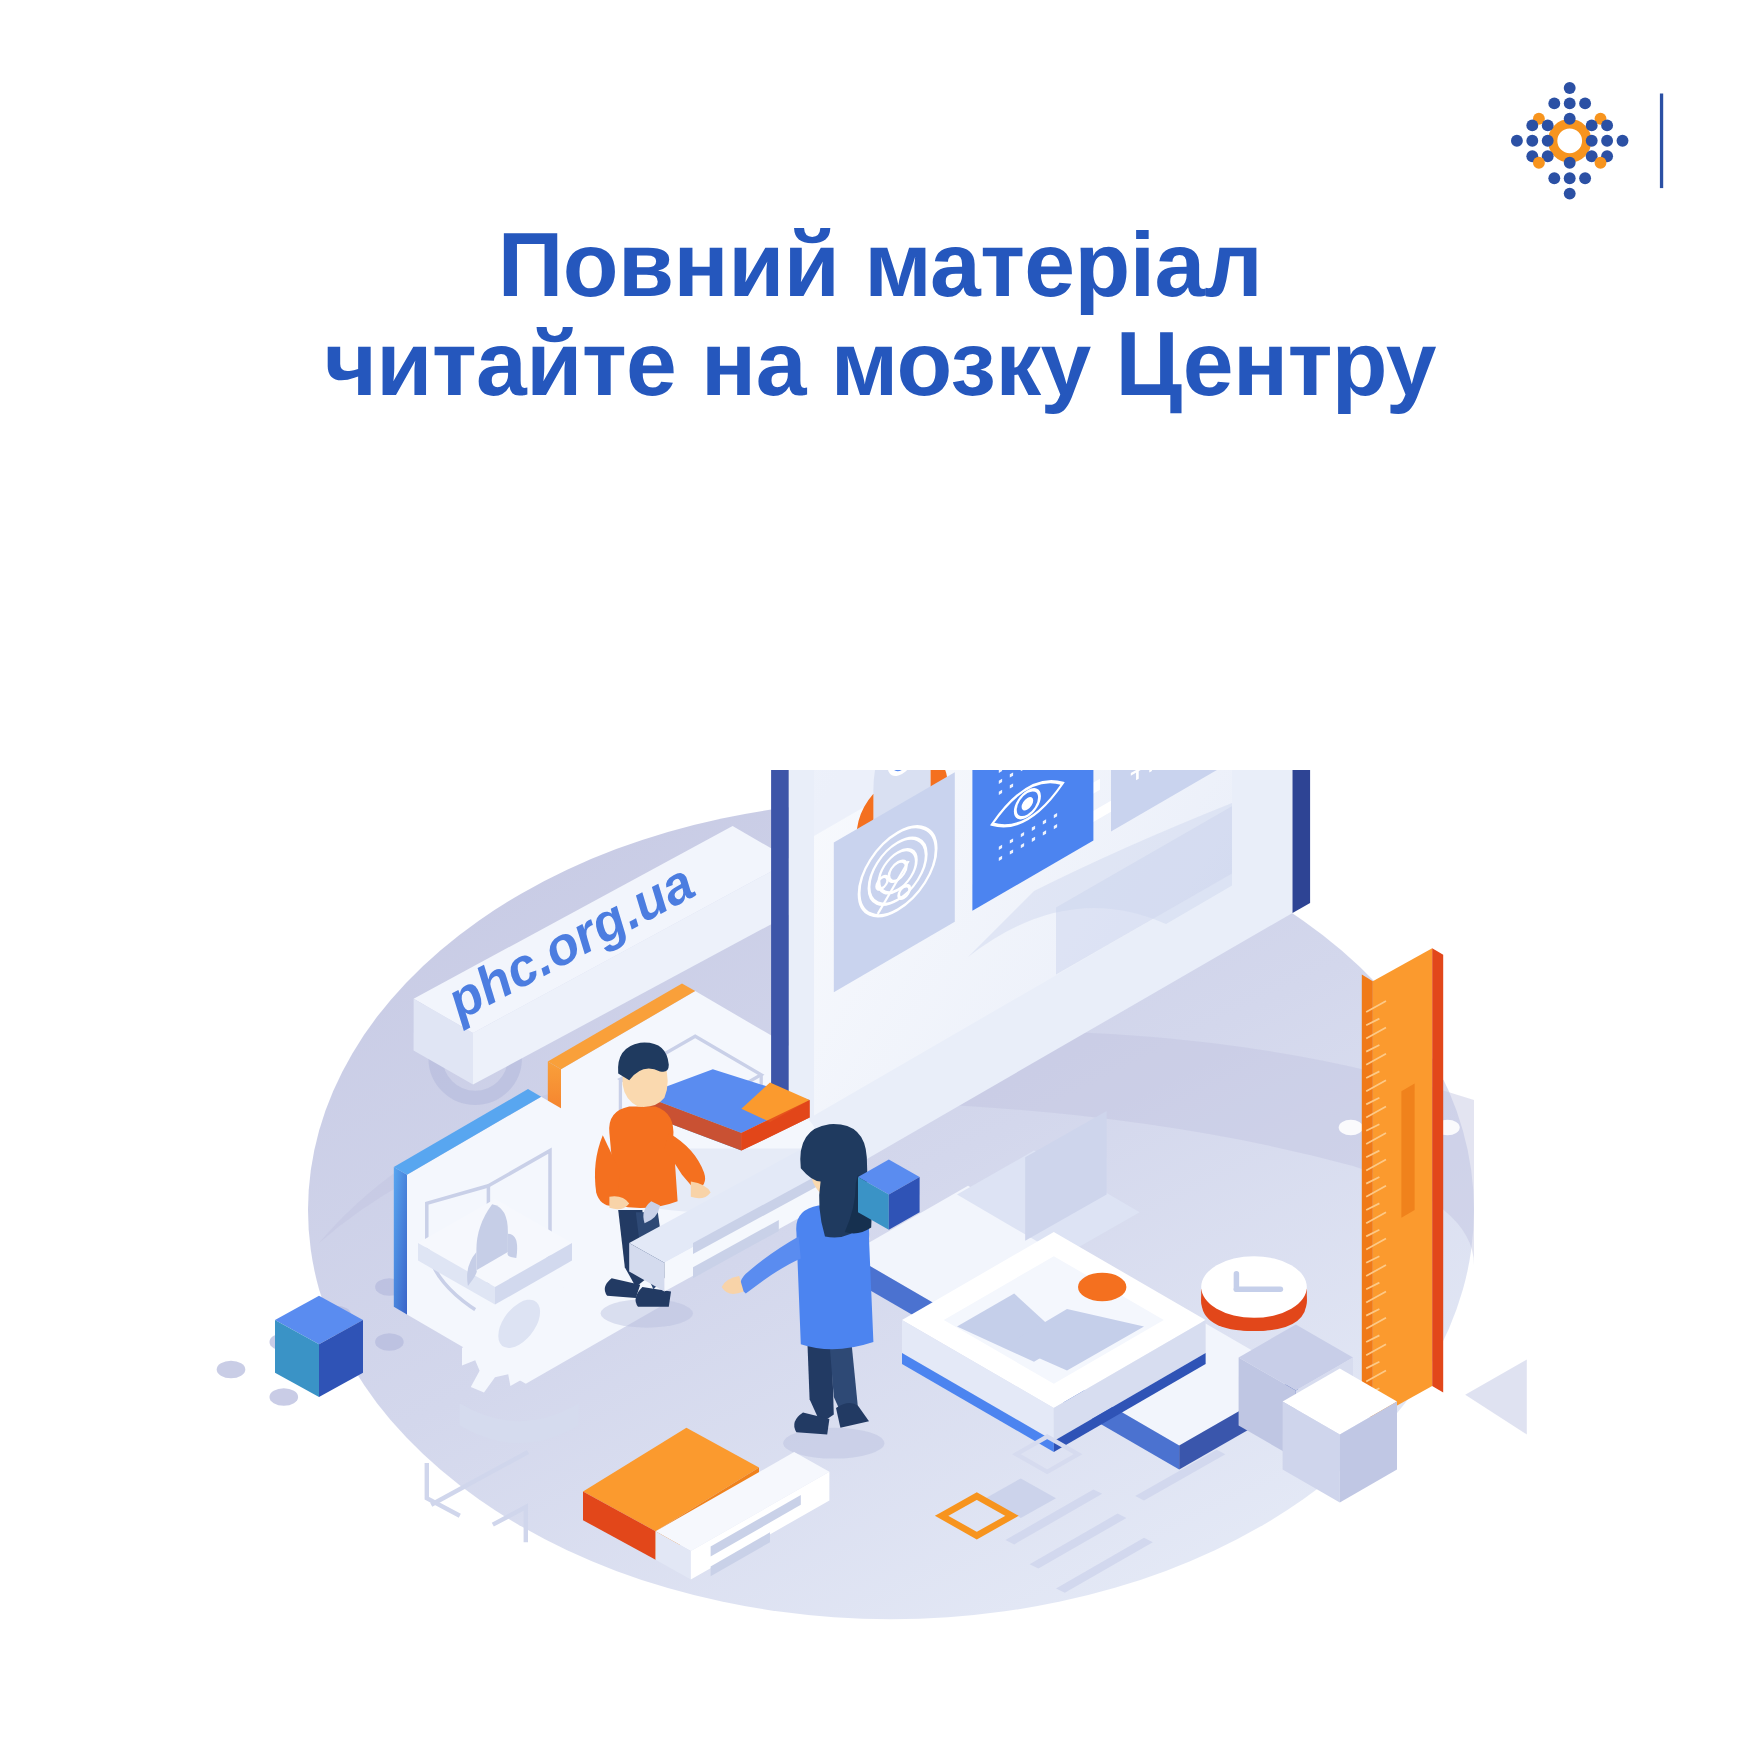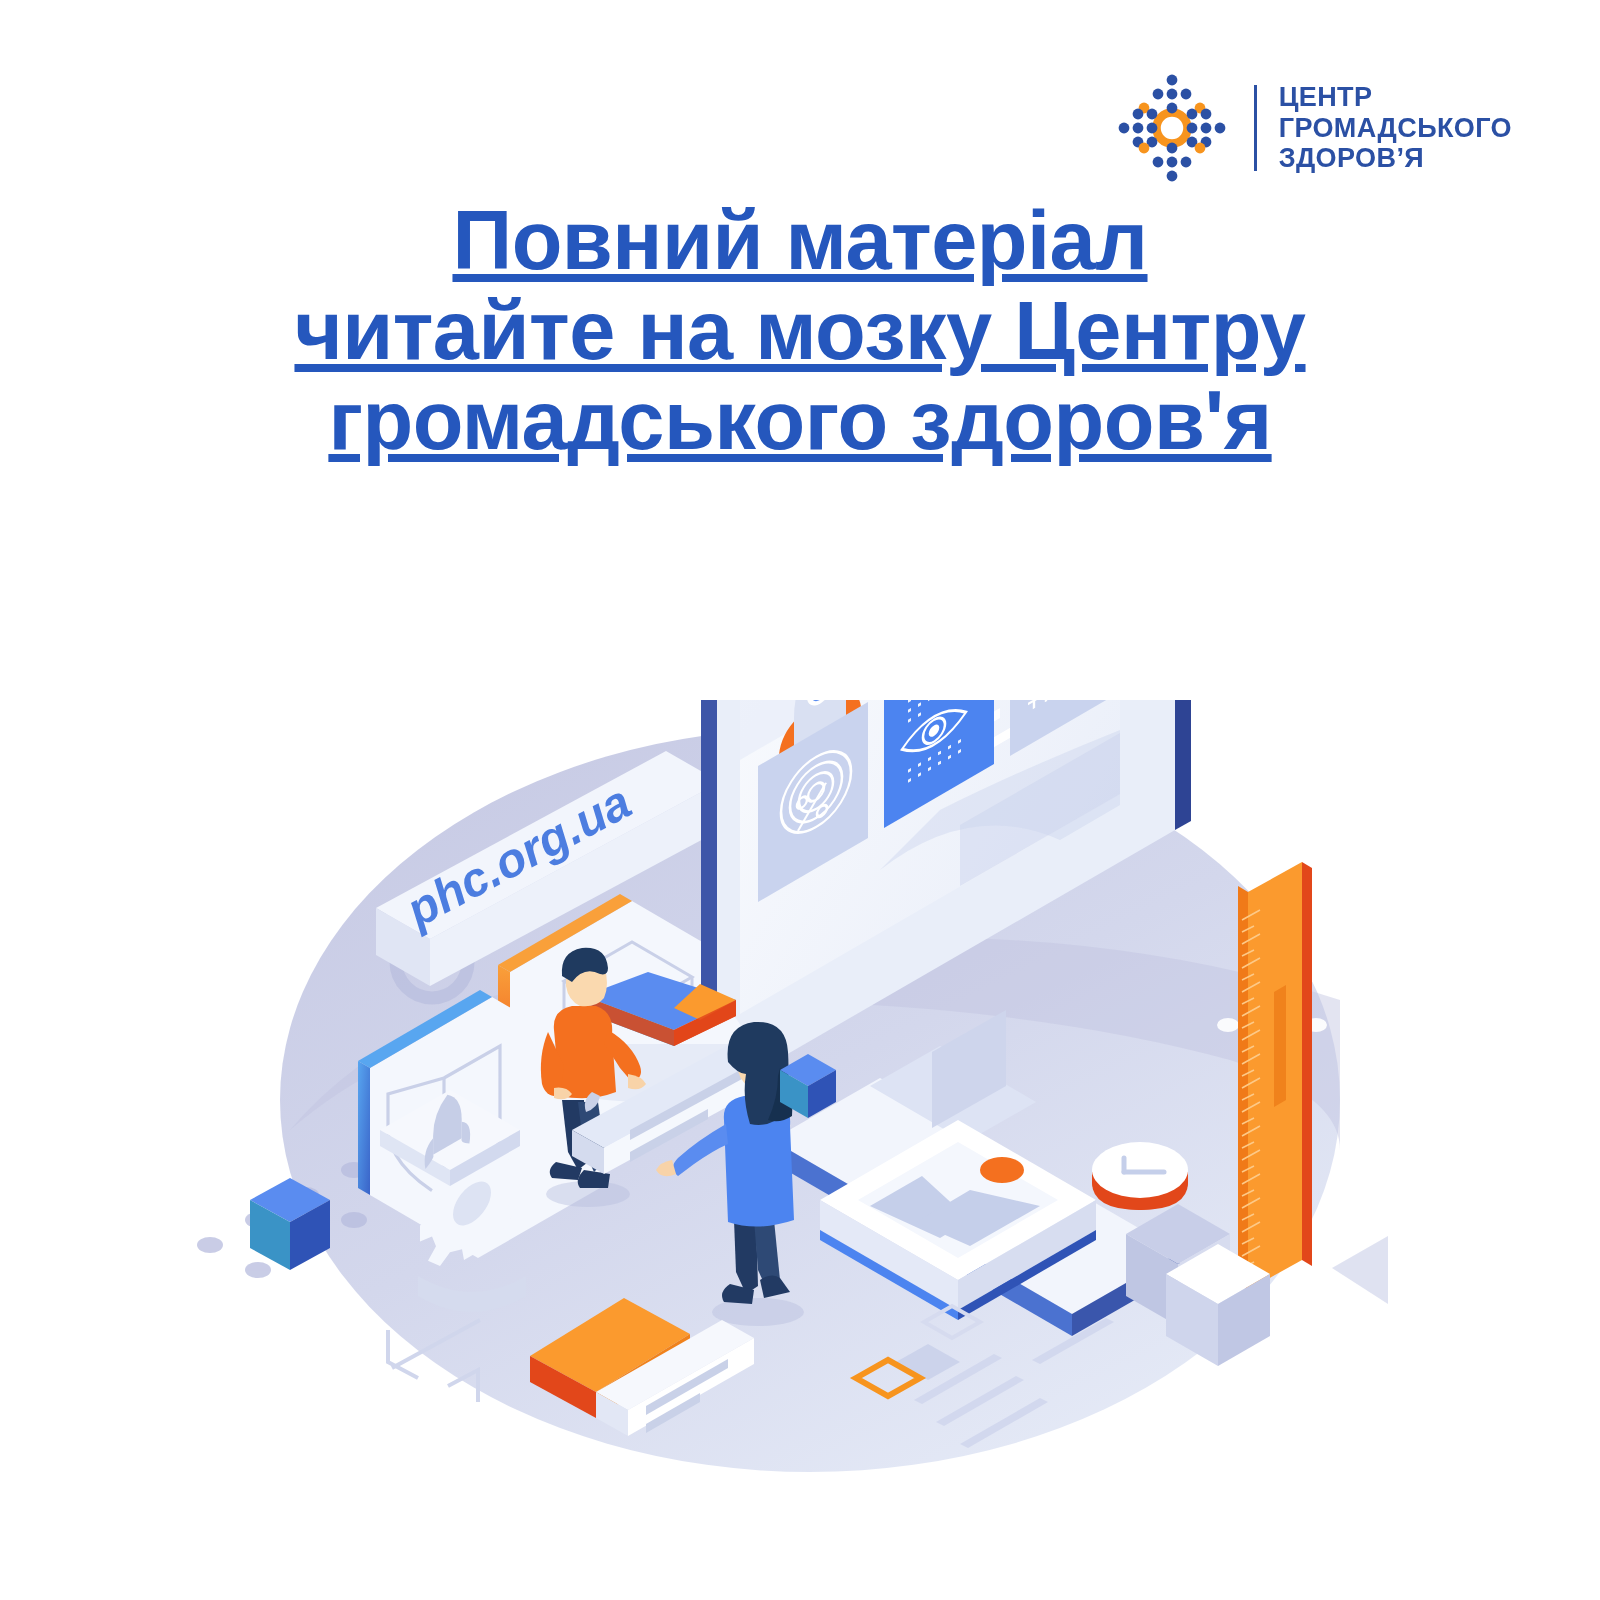--- a/index.html
+++ b/index.html
@@ -40,21 +40,20 @@
   
   .headline{
     position:absolute;
     top:196px; left:0; right:0;
     text-align:center;
     color:#2557BD;
     font-weight:bold;
     font-size:83px;
     line-height:1.085;
     letter-spacing:-0.5px;
-    text-decoration:underline;
   }
   .headline .ln{ display:block; white-space:nowrap; }
 
   
   .illustration{
     position:absolute;
     left:180px; top:700px;
     width:1260px; height:780px;
   }
   .illustration svg{ width:100%; height:100%; display:block; }
@@ -96,31 +95,25 @@
     <circle cx="60" cy="94" r="5.4" fill="#2B50A4"></circle>
     <circle cx="46" cy="94" r="5.4" fill="#2B50A4"></circle>
     <circle cx="74" cy="94" r="5.4" fill="#2B50A4"></circle>
     <circle cx="60" cy="80" r="5.4" fill="#2B50A4"></circle>
     <circle cx="32" cy="80" r="5.4" fill="#F7941E"></circle>
     <circle cx="88" cy="80" r="5.4" fill="#F7941E"></circle>
   </svg>
 
   <div class="logo-divider"></div>
 
-  <div class="logo-text">
-    <span>ЦЕНТР</span>
-    <span>ГРОМАДСЬКОГО</span>
-    <span>ЗДОРОВ’Я</span>
-  </div>
 </div>
 
 <div class="headline">
   <span class="ln">Повний матеріал</span>
   <span class="ln">читайте на мозку Центру</span>
-  <span class="ln">громадського здоров'я</span>
 </div>
 
 <div class="illustration">
 <svg viewBox="0 0 1260 780" xmlns="http://www.w3.org/2000/svg">
   <defs>
     <linearGradient id="blob" x1="0" y1="0" x2="0.7" y2="1">
       <stop offset="0%" stop-color="#C5C8E3"></stop>
       <stop offset="55%" stop-color="#D3D7EC"></stop>
       <stop offset="100%" stop-color="#E4E9F6"></stop>
     </linearGradient>

